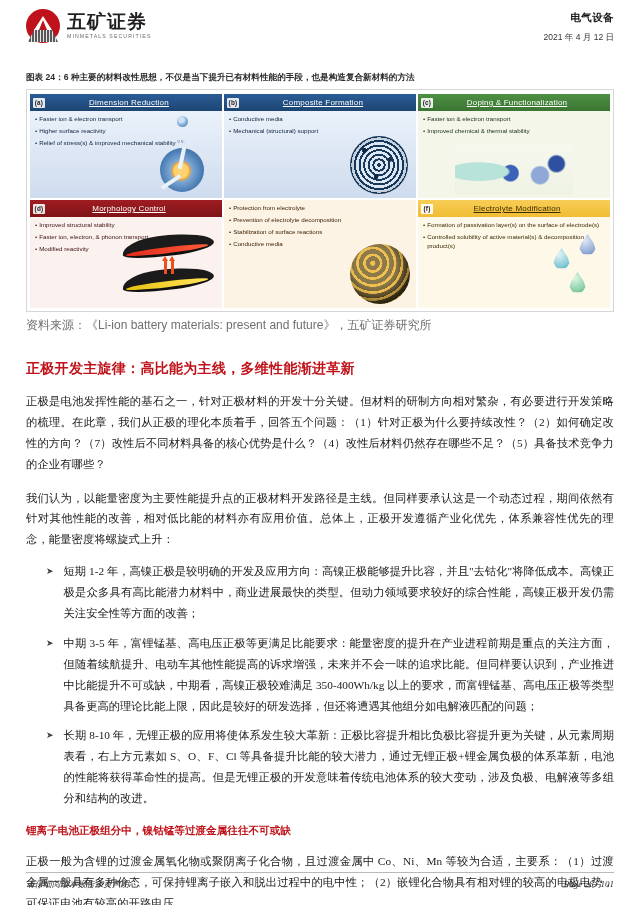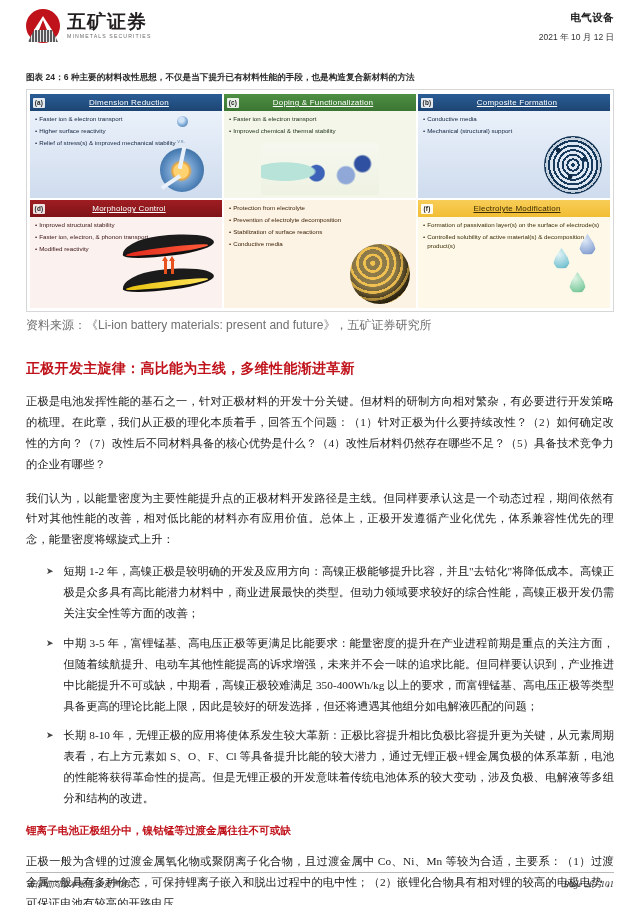--- a/index.html
+++ b/index.html
@@ -363,21 +363,21 @@
         <div class="gate"></div>
         <div class="gate-in"></div>
       </div>
       <div class="brand-text">
         <div class="brand-cn">五矿证券</div>
         <div class="brand-en">MINMETALS SECURITIES</div>
       </div>
     </div>
     <div class="hdr-right">
       <div class="hdr-cat">电气设备</div>
-      <div class="hdr-date">2021 年 10 月 12 日</div>
+      <div class="hdr-date">2021 年 4 月 12 日</div>
     </div>
   </div>
 
   <div class="fig-caption">图表 24：6 种主要的材料改性思想，不仅是当下提升已有材料性能的手段，也是构造复合新材料的方法</div>
 
   <div class="fig-box">
     <div class="fig-grid">
 
       <div class="panel p-a">
         <div class="panel-hd">
@@ -396,53 +396,53 @@
           <div class="bul">
               <span class="dot">•</span>
               <span class="txt">Relief of stress(s) &amp; improved mechanical stability</span>
             </div>
           <div class="art sphere-small"></div>
           <div class="art vs-label">vs.</div>
           <div class="art sphere-big"></div>
         </div>
       </div>
 
+      <div class="panel p-b">
+        <div class="panel-hd">
+          <span class="tagbox">(b)</span>
+          <span class="ttl">Composite Formation</span>
+        </div>
+        <div class="panel-body">
+          <div class="bul">
+              <span class="dot">•</span>
+              <span class="txt">Conductive media</span>
+            </div>
+          <div class="bul">
+              <span class="dot">•</span>
+              <span class="txt">Mechanical (structural) support</span>
+            </div>
+          <div class="art cluster"></div>
+        </div>
+      </div>
+
       <div class="panel p-c">
         <div class="panel-hd">
           <span class="tagbox">(c)</span>
           <span class="ttl">Doping &amp; Functionalization</span>
         </div>
         <div class="panel-body">
           <div class="bul">
               <span class="dot">•</span>
               <span class="txt">Faster ion &amp; electron transport</span>
             </div>
           <div class="bul">
               <span class="dot">•</span>
               <span class="txt">Improved chemical  &amp; thermal stability</span>
             </div>
           <div class="art chem-art"></div>
-        </div>
-      </div>
-
-      <div class="panel p-b">
-        <div class="panel-hd">
-          <span class="tagbox">(b)</span>
-          <span class="ttl">Composite Formation</span>
-        </div>
-        <div class="panel-body">
-          <div class="bul">
-              <span class="dot">•</span>
-              <span class="txt">Conductive media</span>
-            </div>
-          <div class="bul">
-              <span class="dot">•</span>
-              <span class="txt">Mechanical (structural) support</span>
-            </div>
-          <div class="art cluster"></div>
         </div>
       </div>
 
       <div class="panel p-d">
         <div class="panel-hd">
           <span class="tagbox">(d)</span>
           <span class="ttl">Morphology Control</span>
         </div>
         <div class="panel-body">
           <div class="bul">

